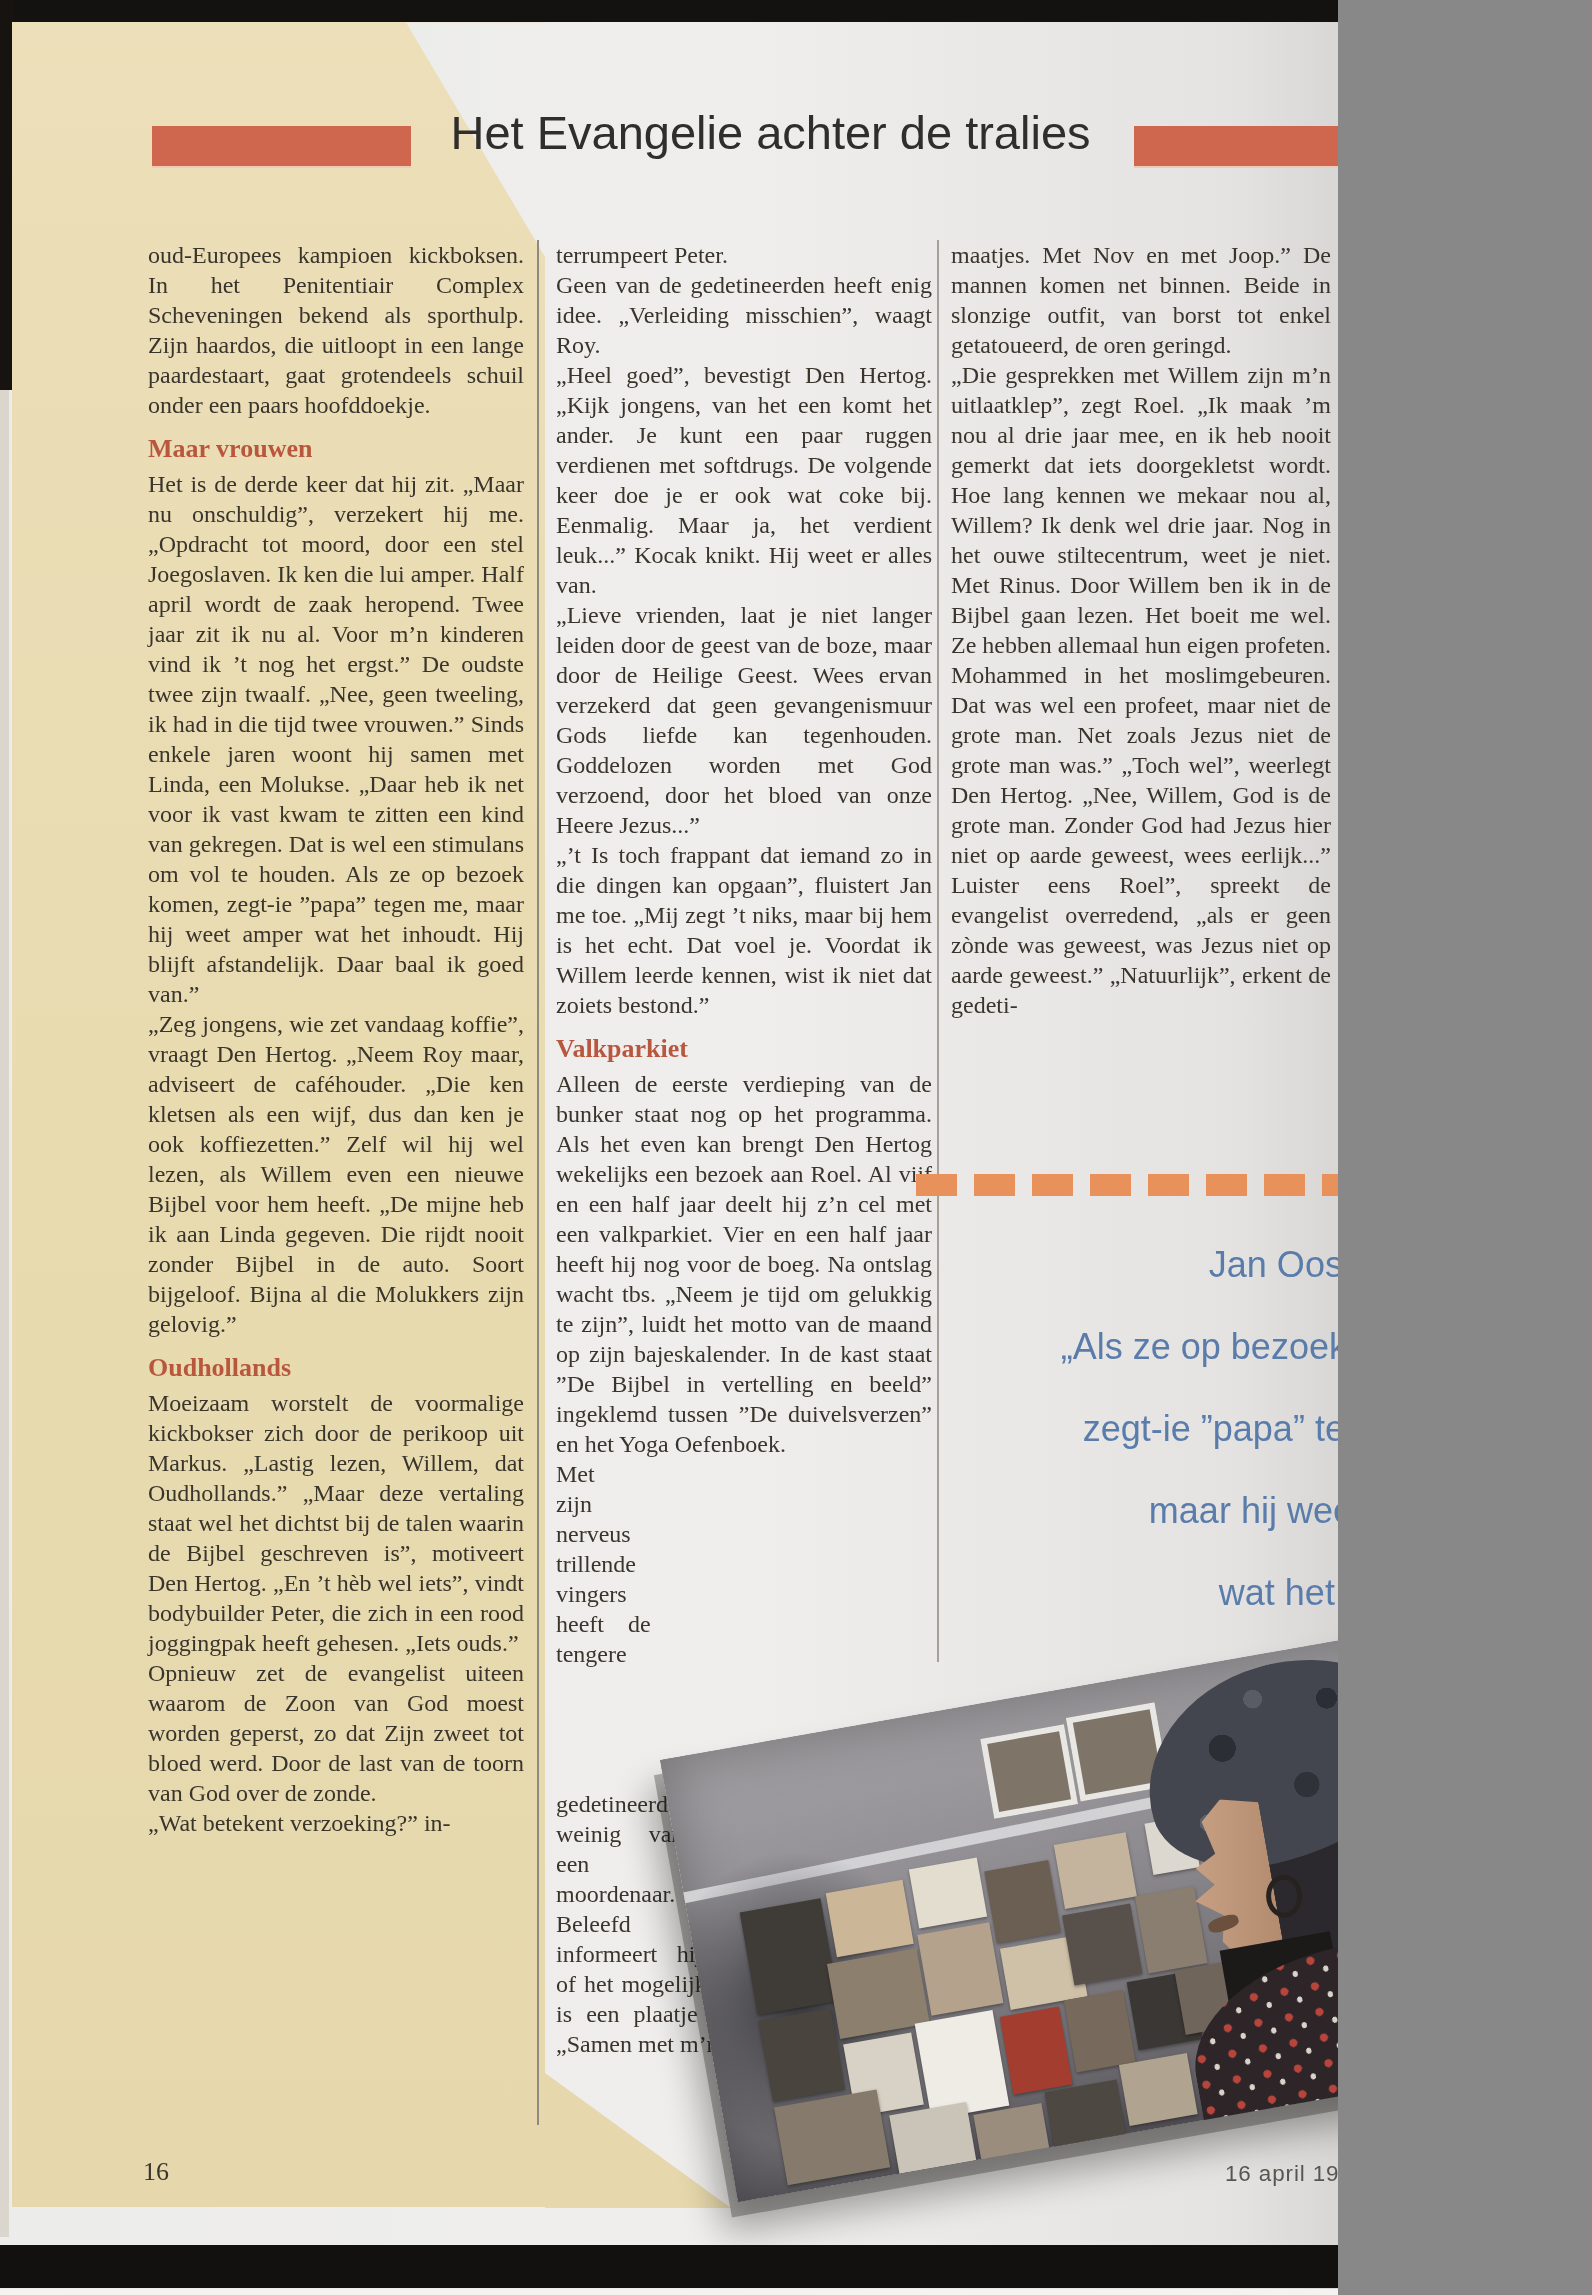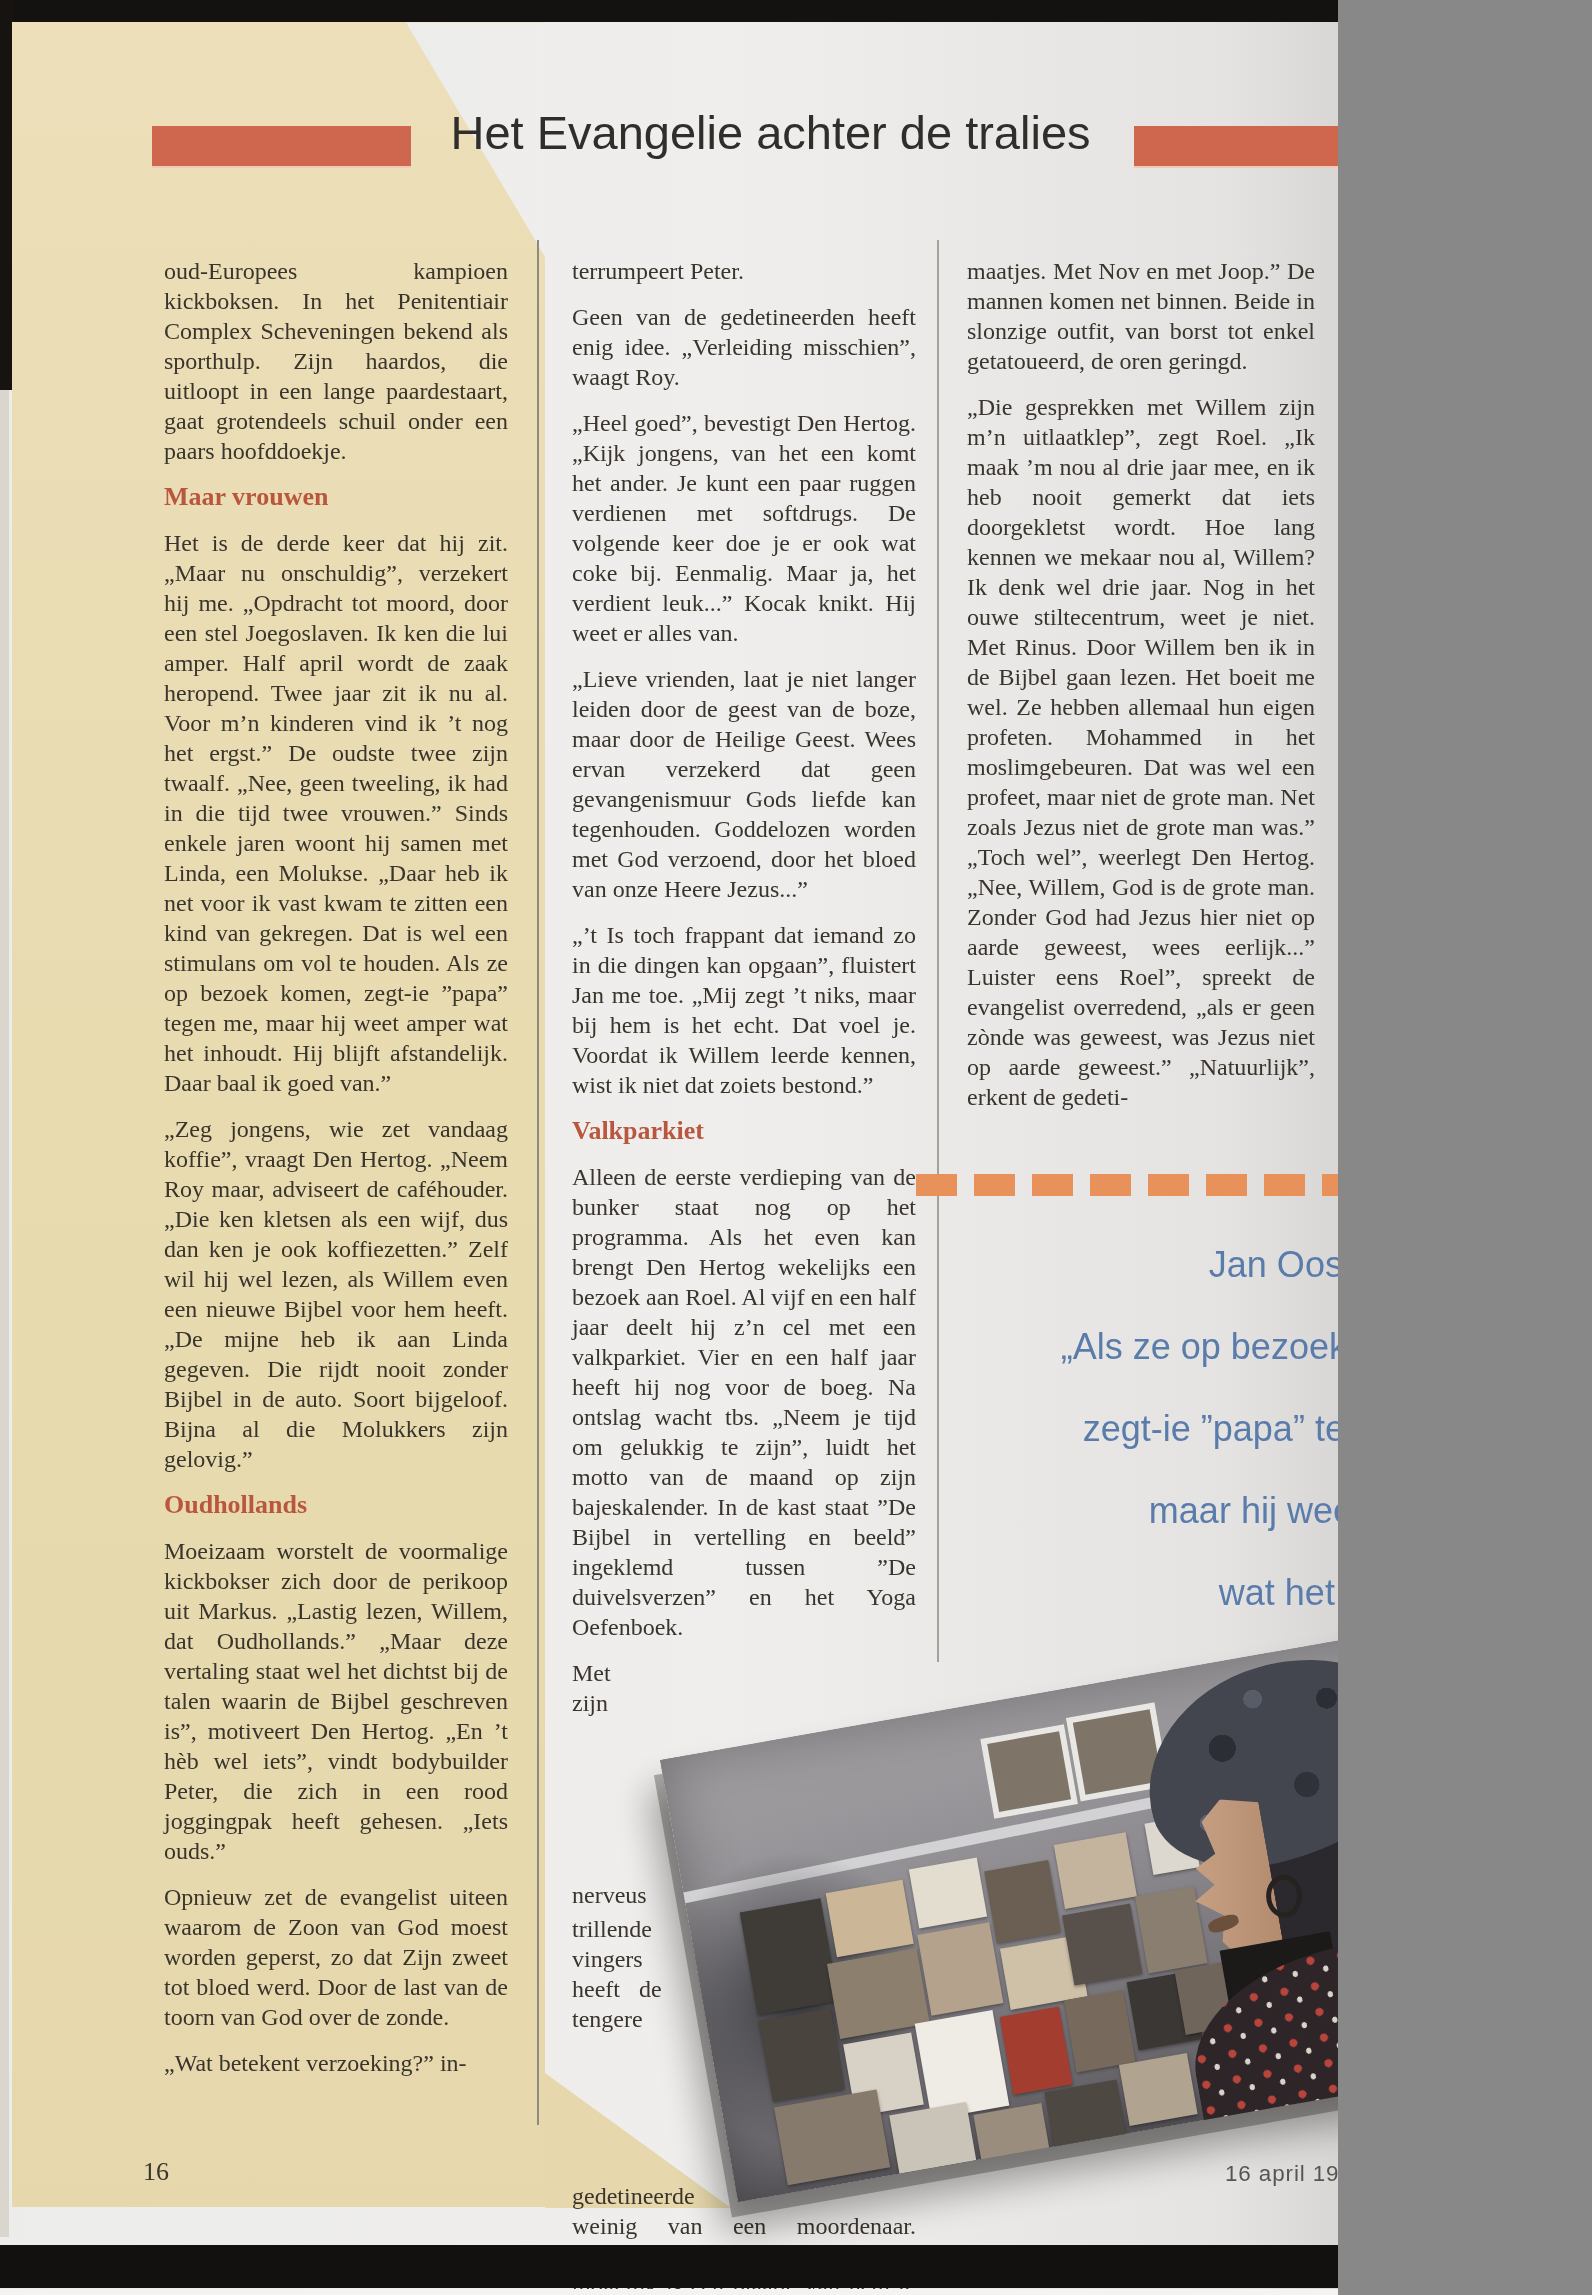--- a/index.html
+++ b/index.html
@@ -28,21 +28,21 @@
   .title-bar.left{left:152px;width:259px;}
   .title-bar.right{left:1134px;width:362px;}
   .page-title{position:absolute;left:421px;top:105px;width:699px;text-align:center;
         font-family:"Liberation Sans", sans-serif;font-size:47px;font-weight:400;
         color:#302e2a;letter-spacing:0;}
   
   .col{position:absolute;top:240px;width:376px;font-size:24px;line-height:30px;color:#3a352c;}
   .col1{left:148px;}
   .col2{left:556px;}
   .col3{left:951px;width:380px;}
-  .block{text-align:justify;margin:16px;}
+  .block{text-align:justify;margin:0;}
   .block-h{color:#b8573d;font-weight:bold;font-size:26px;margin-top:14px;margin-bottom:5.2px;text-align:left;}
   .block-float{float:right;width:289px;height:470px;margin-top:62px;margin-left:7px;
         shape-outside:polygon(0 0,100% 0,100% 100%,28% 100%);shape-margin:8.6px;}
   .divider{position:absolute;top:240px;width:1.7px;background:#8e8a80;}
   .divider.d1{left:537px;height:1885px;}
   .divider.d2{left:937px;height:1422px;background:#a5a199;}
   
   .quote{position:absolute;left:916px;top:1174px;width:559px;text-align:right;
          font-family:"Liberation Sans", sans-serif;color:#5a7cab;}
   .dash-line{height:21.6px;width:557px;

